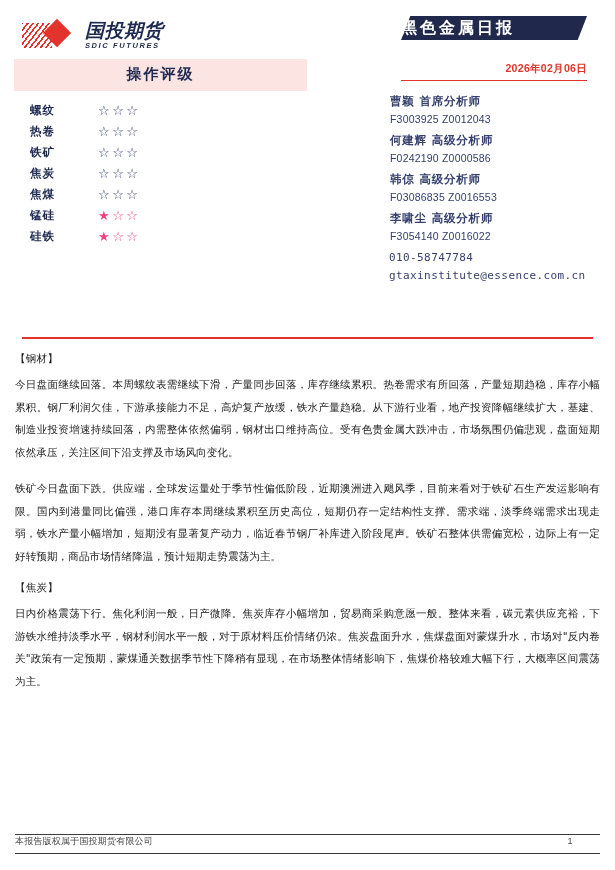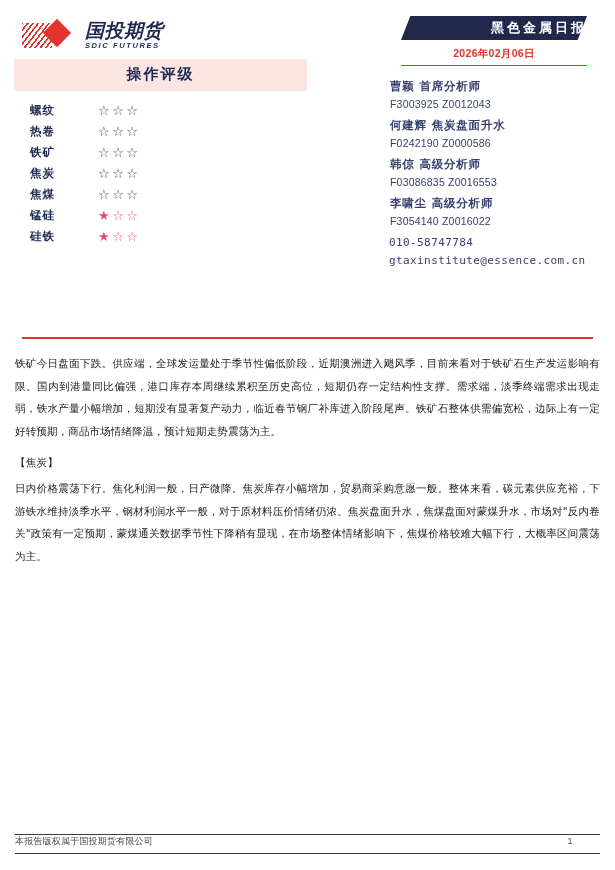--- a/index.html
+++ b/index.html
@@ -144,31 +144,31 @@
     width: 186px;
   }
   .banner-shape {
     position: absolute;
     inset: 0;
     background: #20284c;
     clip-path: polygon(5% 0, 100% 0, 95% 100%, 0% 100%);
   }
   .banner-text {
     position: relative;
-    text-align: right;
+    text-align: left;
     line-height: 24px;
     color: #ffffff;
-    font-size: 13px;
+    font-size: 16px;
     font-weight: bold;
     letter-spacing: 3px;
     font-family: "DejaVu Serif", serif;
   }
   .banner-date {
-    margin-top: 7px;
-    text-align: center;
+    margin-top: 22px;
+    text-align: right;
     color: #e2332c;
     font-size: 10.5px;
     font-weight: bold;
     letter-spacing: 0.3px;
     padding-bottom: 4px;
     border-bottom: 1.5px solid #e2332c;
     width: 186px;
     margin-left: 12px;
     box-sizing: border-box;
   }
@@ -330,21 +330,21 @@
       <div class="banner-text">黑色金属日报</div>
     </div>
     <div class="banner-date">2026年02月06日</div>
 
     <div class="analysts" id="analysts-list">
         <div class="analyst">
           <div class="analyst-name">曹颖  首席分析师</div>
           <div class="analyst-codes">F3003925  Z0012043</div>
         </div>
         <div class="analyst">
-          <div class="analyst-name">何建辉  焦炭盘面升水</div>
+          <div class="analyst-name">何建辉  高级分析师</div>
           <div class="analyst-codes">F0242190  Z0000586</div>
         </div>
         <div class="analyst">
           <div class="analyst-name">韩倞  高级分析师</div>
           <div class="analyst-codes">F03086835  Z0016553</div>
         </div>
         <div class="analyst">
           <div class="analyst-name">李啸尘  高级分析师</div>
           <div class="analyst-codes">F3054140  Z0016022</div>
         </div>
@@ -353,20 +353,24 @@
     <div class="contact">
       <div class="contact-line">010-58747784</div>
       <div class="contact-line">gtaxinstitute@essence.com.cn</div>
     </div>
   </div>
 
   <div class="header-rule"></div>
 </div>
 
 <div class="content" id="sections-container">
+    <div class="section">
+      <div class="section-title">【钢材】</div>
+      <div class="section-body">今日盘面继续回落。本周螺纹表需继续下滑，产量同步回落，库存继续累积。热卷需求有所回落，产量短期趋稳，库存小幅累积。钢厂利润欠佳，下游承接能力不足，高炉复产放缓，铁水产量趋稳。从下游行业看，地产投资降幅继续扩大，基建、制造业投资增速持续回落，内需整体依然偏弱，钢材出口维持高位。受有色贵金属大跌冲击，市场氛围仍偏悲观，盘面短期依然承压，关注区间下沿支撑及市场风向变化。</div>
+    </div>
     <div class="section">
       <div class="section-body">铁矿今日盘面下跌。供应端，全球发运量处于季节性偏低阶段，近期澳洲进入飓风季，目前来看对于铁矿石生产发运影响有限。国内到港量同比偏强，港口库存本周继续累积至历史高位，短期仍存一定结构性支撑。需求端，淡季终端需求出现走弱，铁水产量小幅增加，短期没有显著复产动力，临近春节钢厂补库进入阶段尾声。铁矿石整体供需偏宽松，边际上有一定好转预期，商品市场情绪降温，预计短期走势震荡为主。</div>
     </div>
     <div class="section">
       <div class="section-title">【焦炭】</div>
       <div class="section-body">日内价格震荡下行。焦化利润一般，日产微降。焦炭库存小幅增加，贸易商采购意愿一般。整体来看，碳元素供应充裕，下游铁水维持淡季水平，钢材利润水平一般，对于原材料压价情绪仍浓。焦炭盘面升水，焦煤盘面对蒙煤升水，市场对"反内卷关"政策有一定预期，蒙煤通关数据季节性下降稍有显现，在市场整体情绪影响下，焦煤价格较难大幅下行，大概率区间震荡为主。</div>
     </div>
   </div>
 
 <div class="footer">

